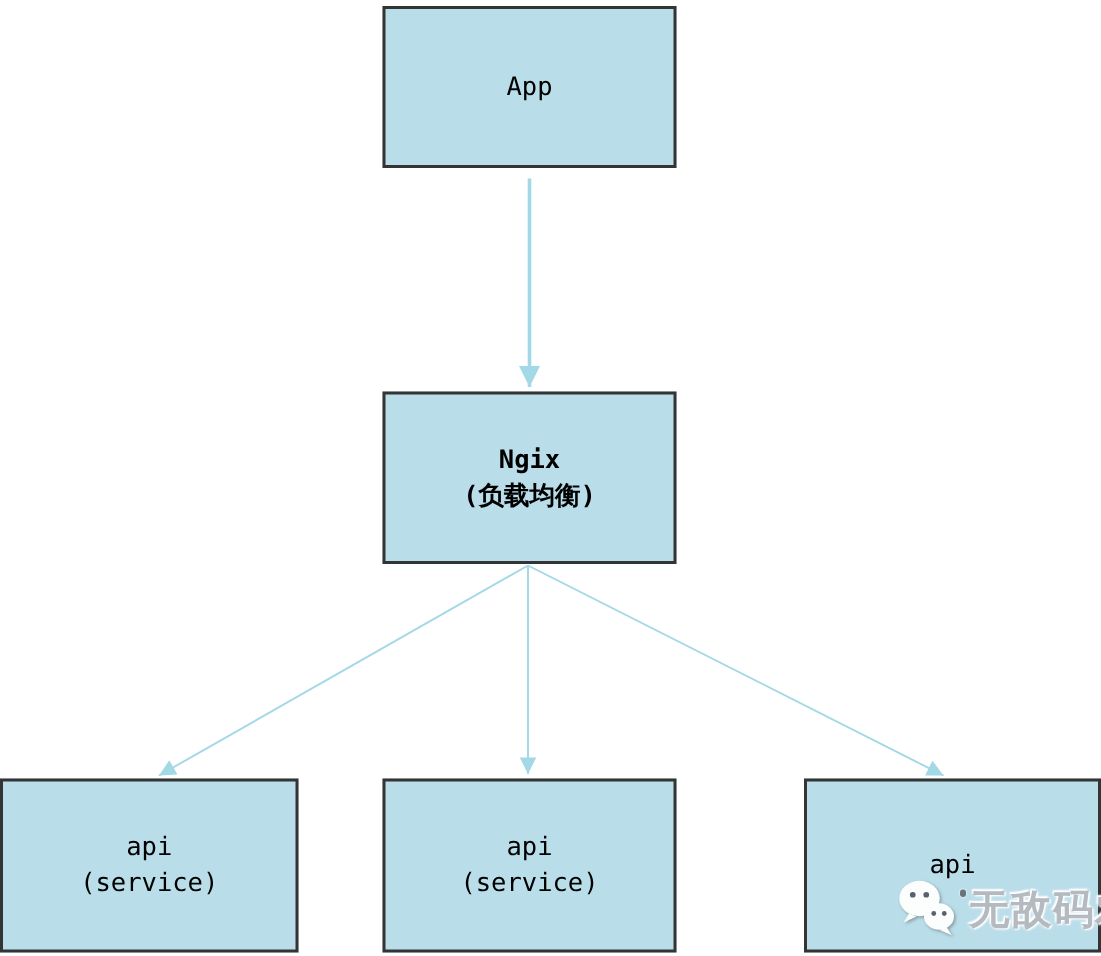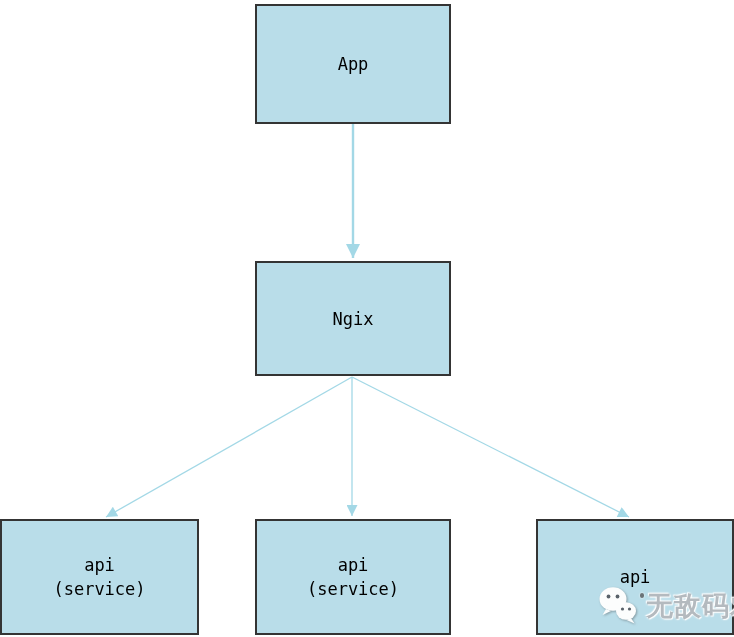--- a/index.html
+++ b/index.html
@@ -18,22 +18,22 @@
     box-sizing: border-box;
     display: flex;
     flex-direction: column;
     align-items: center;
     justify-content: center;
     text-align: center;
     color: #000000;
     font-size: 17px;
     line-height: 24px;
   }
-  #node-app  { left: 255px; top: 4px;   width: 196px; height: 120px; }
-  #node-ngix { left: 255px; top: 261px; width: 196px; height: 115px; }
+  #node-app  { left: 255px; top: 4px;   width: 196px; height: 108px; }
+  #node-ngix { left: 255px; top: 261px; width: 196px; height: 115px; font-weight: bold; }
   #node-api1 { left: 0px;   top: 519px; width: 199px; height: 116px; }
   #node-api2 { left: 255px; top: 519px; width: 196px; height: 116px; }
   #node-api3 { left: 536px; top: 519px; width: 198px; height: 116px; }
   #edges {
     position: absolute;
     left: 0; top: 0;
     width: 734px; height: 637px;
     pointer-events: none;
   }
   .watermark {
@@ -81,20 +81,21 @@
     <line x1="352" y1="377" x2="352" y2="516" stroke-width="1.3" marker-end="url(#head)" stroke="#a3d8e6"></line>
     <line x1="352" y1="377" x2="629" y2="517" stroke-width="1.3" marker-end="url(#head)" stroke="#a3d8e6"></line>
   </svg>
 
   <div class="node" id="node-app">
     <div>App</div>
   </div>
 
   <div class="node" id="node-ngix">
     <div>Ngix</div>
+    <div>(负载均衡)</div>
   </div>
 
   <div class="node" id="node-api1">
     <div>api</div>
     <div>(service)</div>
   </div>
 
   <div class="node" id="node-api2">
     <div>api</div>
     <div>(service)</div>

